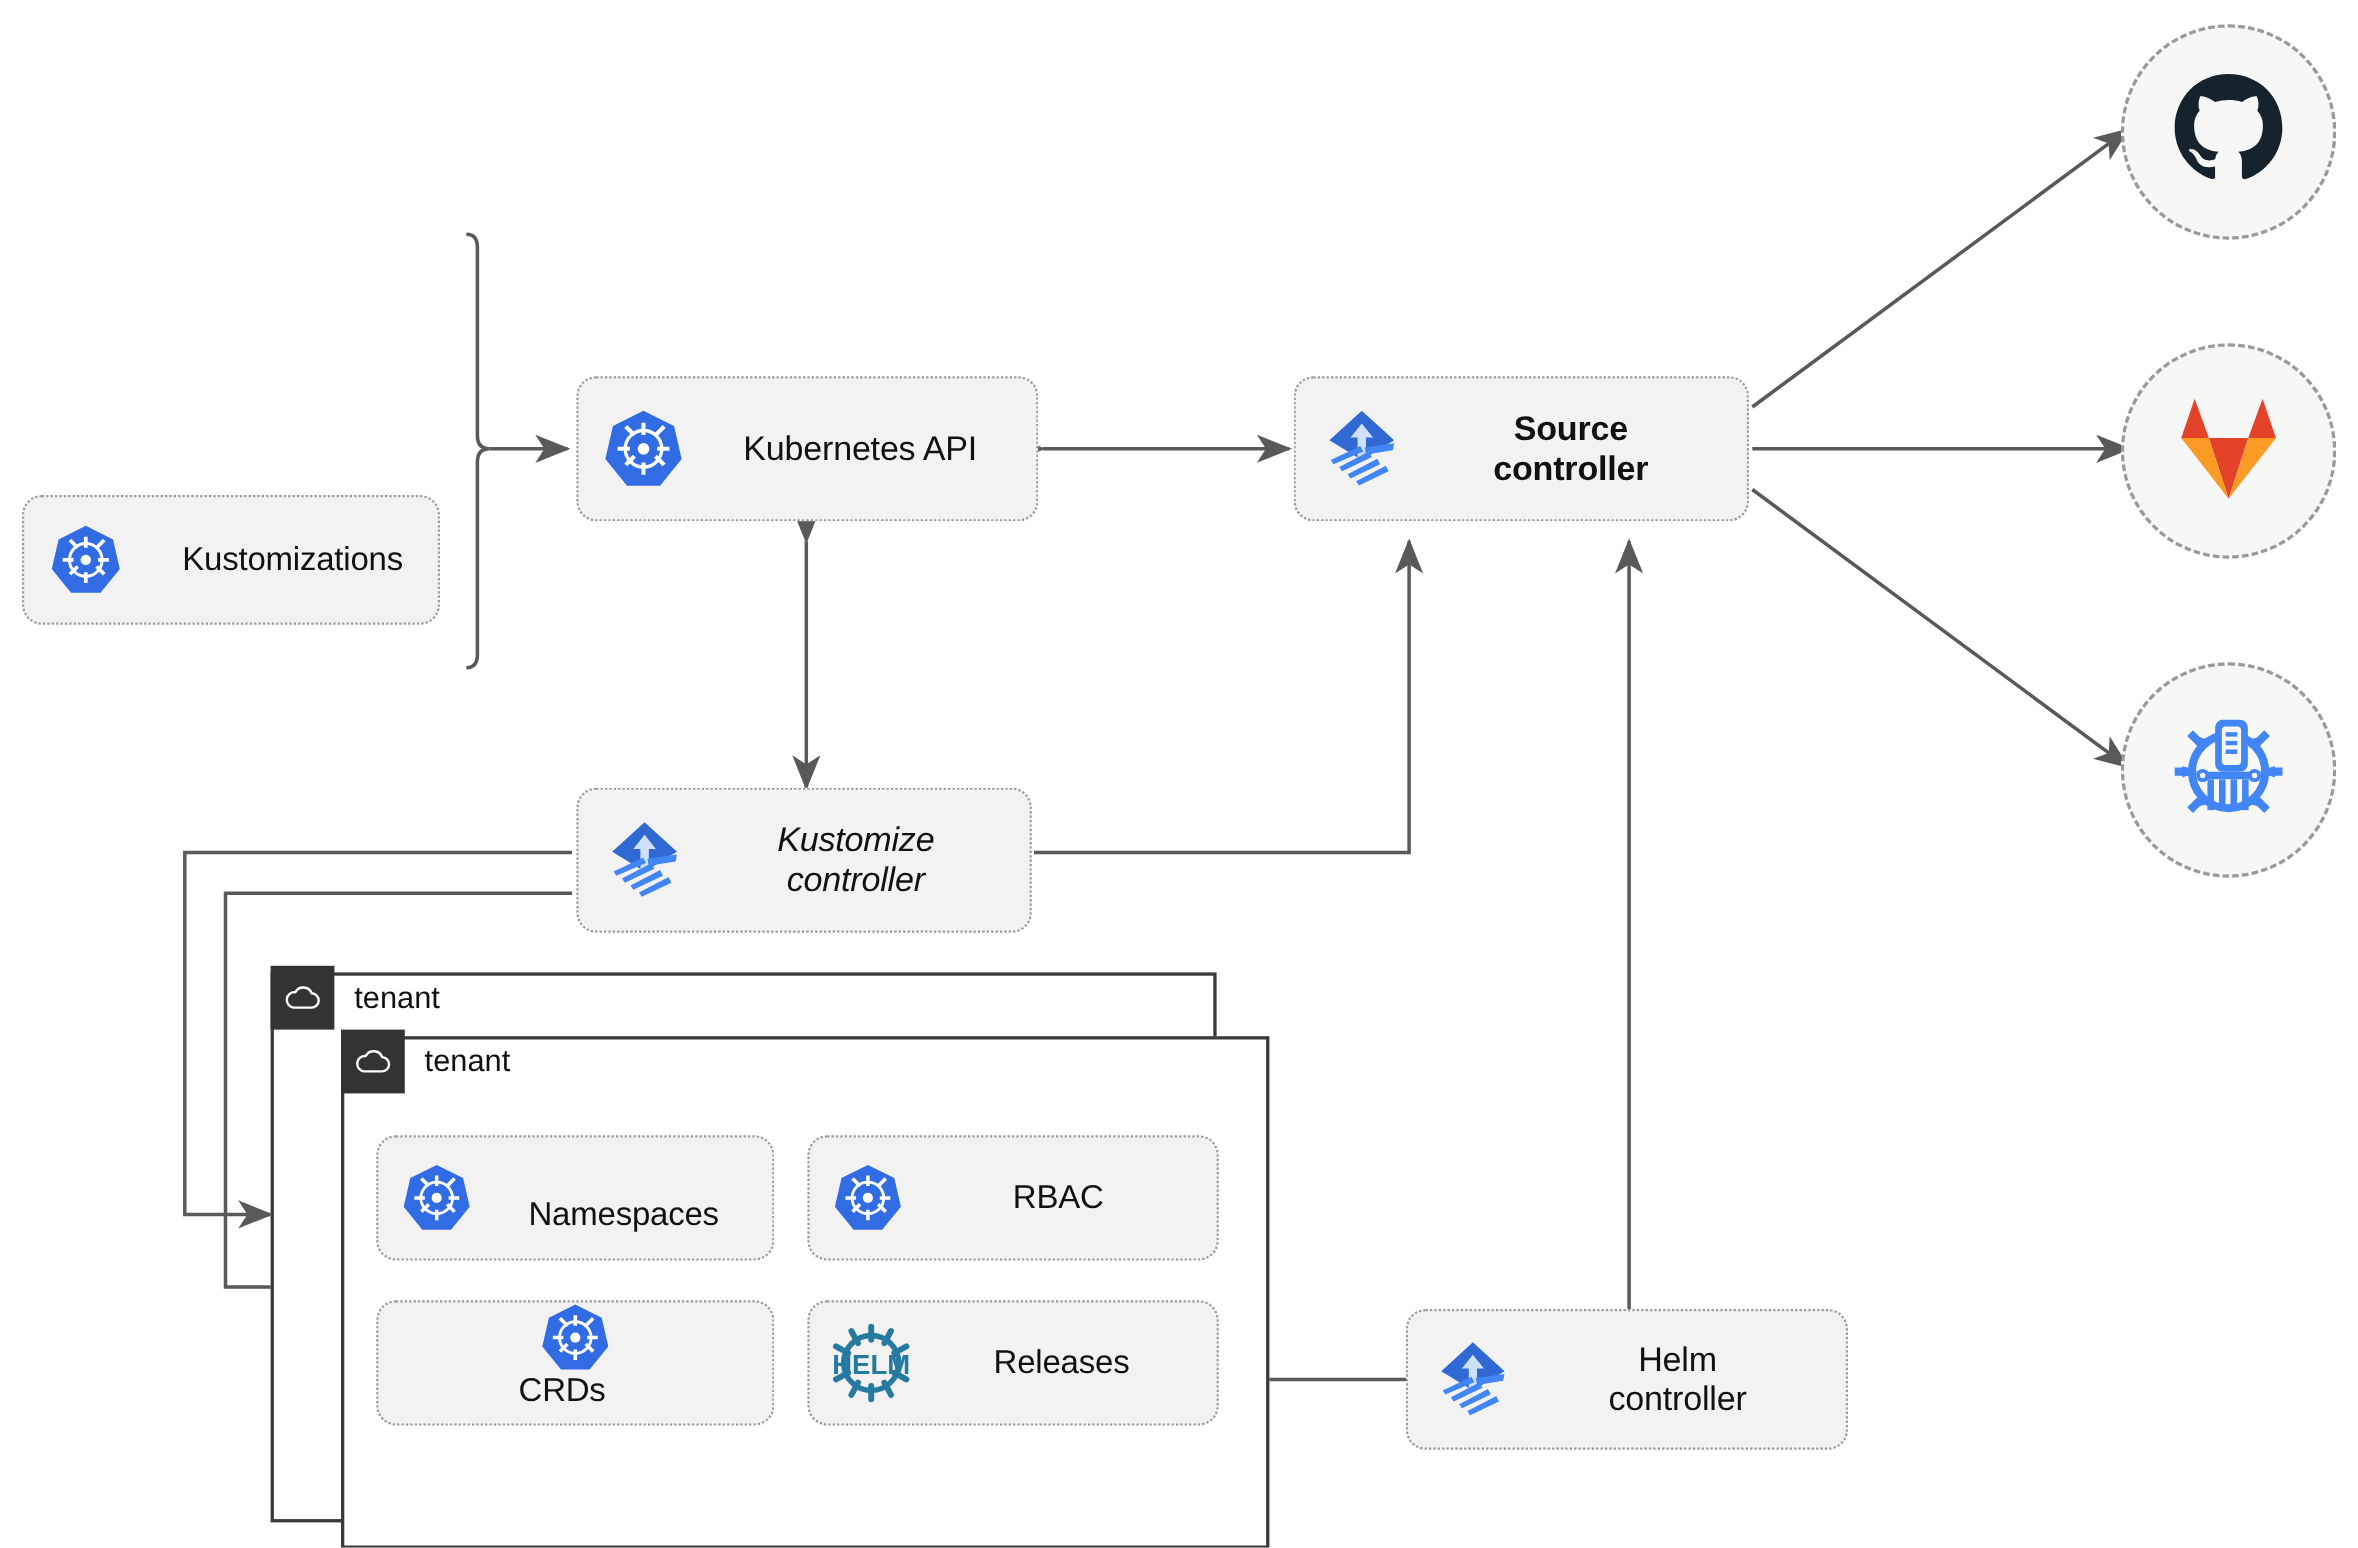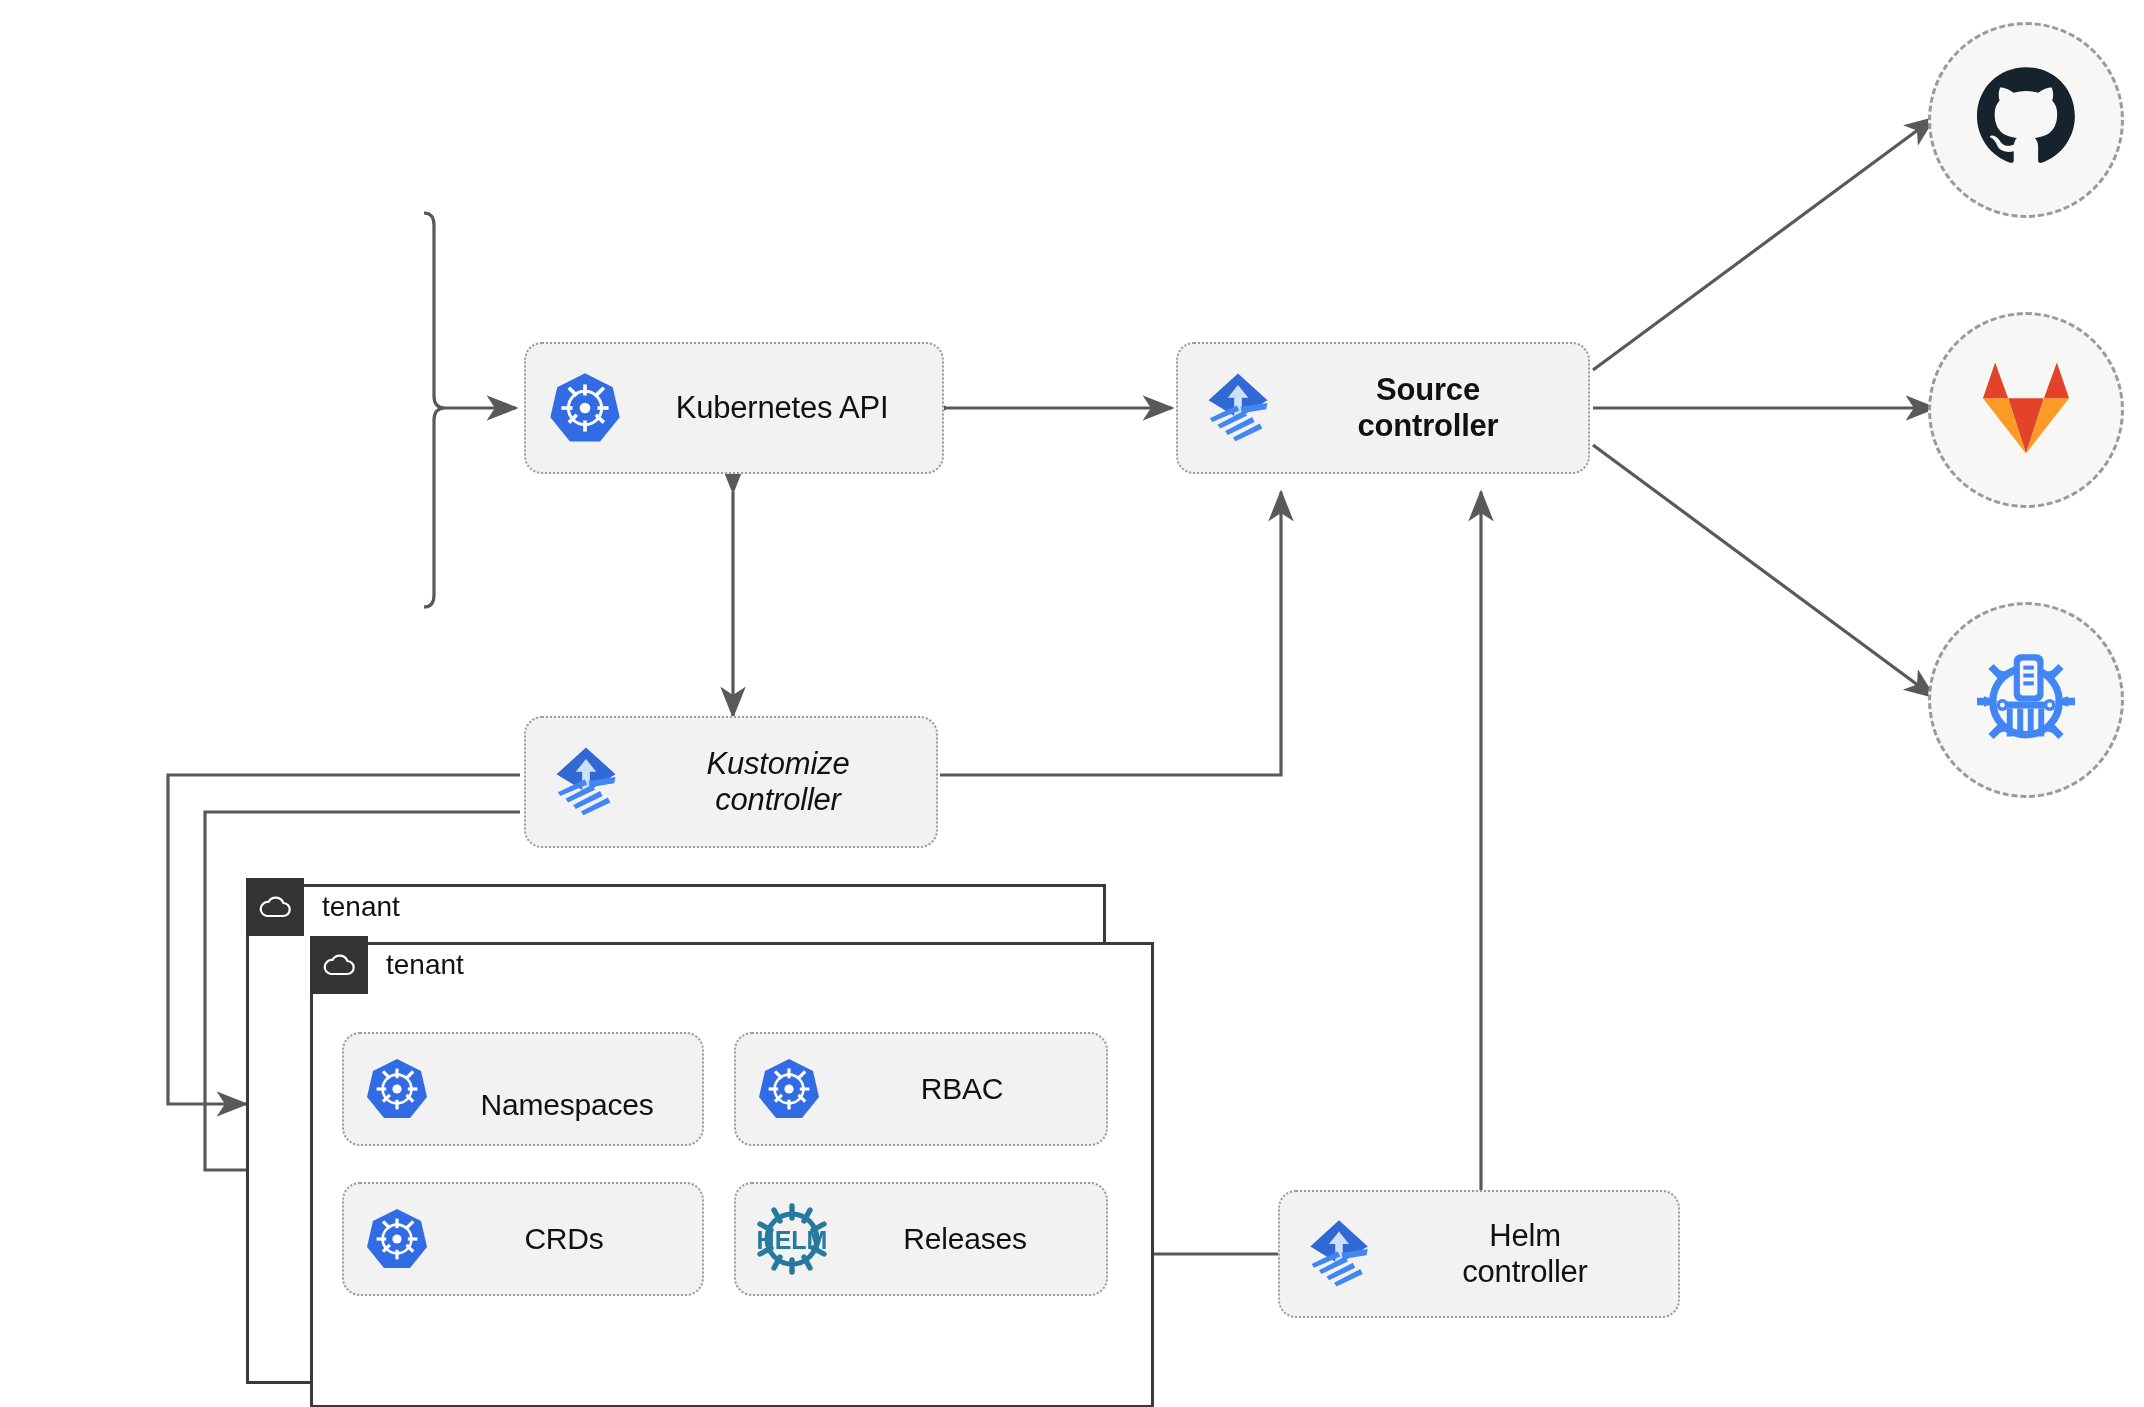--- a/index.html
+++ b/index.html
@@ -142,20 +142,42 @@
 
       <path d="M 1593 370 L 1934 118" marker-end="url(#ah)"></path>
 
       <path d="M 1593 408 L 1935 408" marker-end="url(#ah)"></path>
 
       <path d="M 1593 445 L 1934 697" marker-end="url(#ah)"></path>
     </g>
   </svg>
 
 
+  <div class="node small" style="left:20px; top:450px; width:380px; height:118px;">
+    <span class="ico" style="width:112px;">
+      <svg width="66" height="66" viewBox="0 0 64 64" aria-hidden="true">
+        <path d="M32 2 L56 14 L62 40 L45 61 L19 61 L2 40 L8 14 Z" fill="#326CE5"></path>
+        <g fill="#ffffff">
+          <circle cx="32" cy="32" r="4.6"></circle>
+          <path d="M30.4 11.6h3.2v9.6h-3.2z"></path>
+          <path d="M30.4 42.8h3.2v9.6h-3.2z"></path>
+          <path d="M11.6 30.4h9.6v3.2h-9.6z"></path>
+          <path d="M42.8 30.4h9.6v3.2h-9.6z"></path>
+          <path d="M16.9 15.6l2.3-2.3 6.8 6.8-2.3 2.3z"></path>
+          <path d="M40.3 39l2.3-2.3 6.8 6.8-2.3 2.3z"></path>
+          <path d="M47.1 13.3l2.3 2.3-6.8 6.8-2.3-2.3z"></path>
+          <path d="M23.7 36.7l2.3 2.3-6.8 6.8-2.3-2.3z"></path>
+        </g>
+        <g fill="none" stroke="#ffffff" stroke-width="2.6">
+          <circle cx="32" cy="32" r="14.4"></circle>
+        </g>
+      </svg>
+    </span>
+    <span class="lbl">Kustomizations</span>
+  </div>
 
   <div class="node" style="left:524px; top:342px; width:420px; height:132px;">
     <span class="ico" style="width:118px;">
       <svg width="74" height="74" viewBox="0 0 64 64" aria-hidden="true">
         <path d="M32 2 L56 14 L62 40 L45 61 L19 61 L2 40 L8 14 Z" fill="#326CE5"></path>
         <g fill="#ffffff">
           <circle cx="32" cy="32" r="4.6"></circle>
           <path d="M30.4 11.6h3.2v9.6h-3.2z"></path>
           <path d="M30.4 42.8h3.2v9.6h-3.2z"></path>
           <path d="M11.6 30.4h9.6v3.2h-9.6z"></path>
@@ -354,21 +376,21 @@
           <path d="M23.7 36.7l2.3 2.3-6.8 6.8-2.3-2.3z"></path>
         </g>
         <g fill="none" stroke="#ffffff" stroke-width="2.6">
           <circle cx="32" cy="32" r="14.4"></circle>
         </g>
       </svg>
     </span>
     <span class="lbl" style="padding-right:24px;">RBAC</span>
   </div>
 
-  <div class="node small" style="left:342px; top:1182px; width:362px; height:114px;">
+  <div class="node small" style="left:342px; top:1182px; width:362px; height:114px;flex-direction:column;">
     <span class="ico" style="width:106px;">
       <svg width="64" height="64" viewBox="0 0 64 64" aria-hidden="true">
         <path d="M32 2 L56 14 L62 40 L45 61 L19 61 L2 40 L8 14 Z" fill="#326CE5"></path>
         <g fill="#ffffff">
           <circle cx="32" cy="32" r="4.6"></circle>
           <path d="M30.4 11.6h3.2v9.6h-3.2z"></path>
           <path d="M30.4 42.8h3.2v9.6h-3.2z"></path>
           <path d="M11.6 30.4h9.6v3.2h-9.6z"></path>
           <path d="M42.8 30.4h9.6v3.2h-9.6z"></path>
           <path d="M16.9 15.6l2.3-2.3 6.8 6.8-2.3 2.3z"></path>

